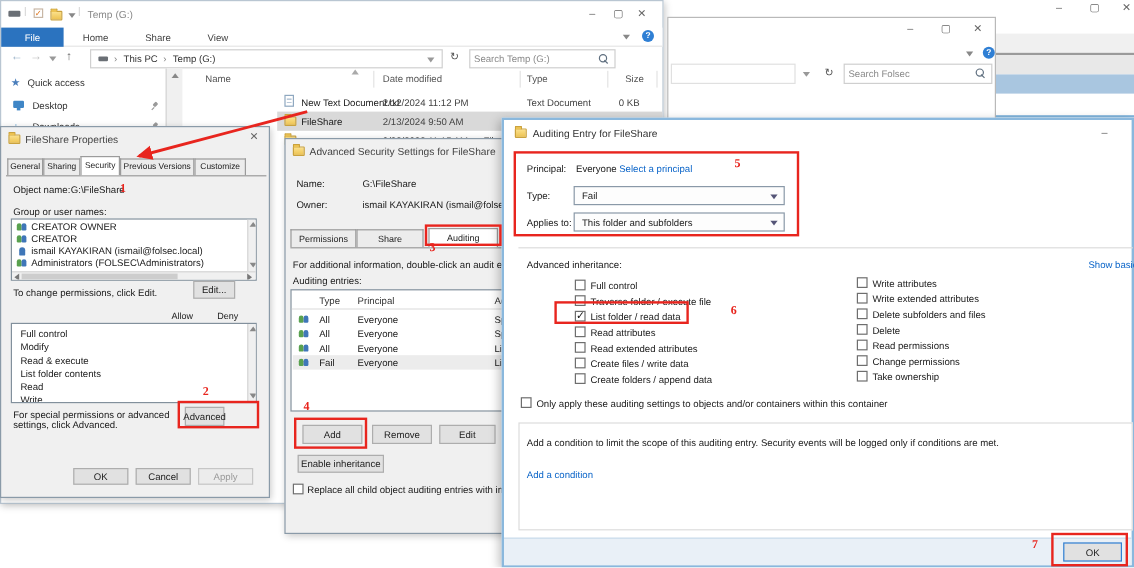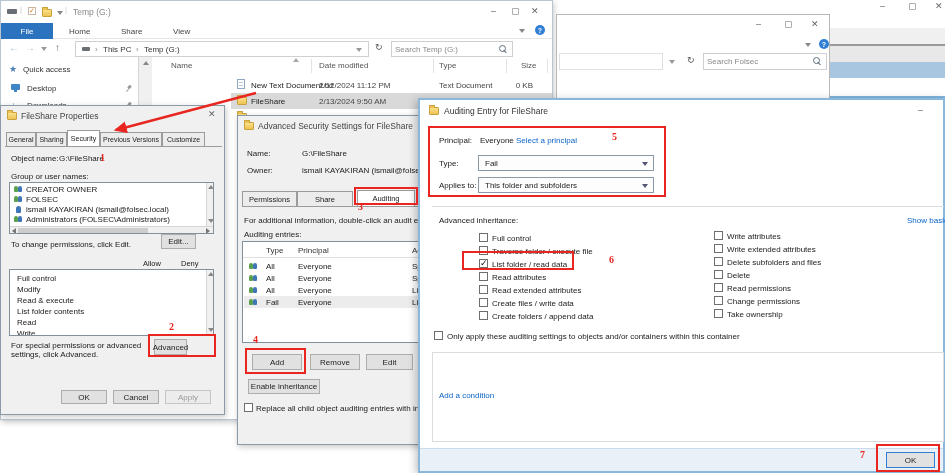--- a/index.html
+++ b/index.html
@@ -188,21 +188,21 @@
     <div class="lb" style="left:8px;top:76px;width:205px;height:52px">
       <span class="bustwrap" style="left:4px;top:2px">
           <span class="bust g"></span>
           <span class="bust b"></span>
         </span>
       <span class="t" style="left:16px;top:2px">CREATOR OWNER</span>
       <span class="bustwrap" style="left:4px;top:12px">
           <span class="bust g"></span>
           <span class="bust b"></span>
         </span>
-      <span class="t" style="left:16px;top:12px">FOLSEC</span>
+      <span class="t" style="left:16px;top:12px">CREATOR</span>
       <span class="bustwrap" style="left:4px;top:22px">
           <span class="bust solo"></span>
         </span>
       <span class="t" style="left:16px;top:22px">ismail KAYAKIRAN (ismail@folsec.local)</span>
       <span class="bustwrap" style="left:4px;top:32px">
           <span class="bust g"></span>
           <span class="bust b"></span>
         </span>
       <span class="t" style="left:16px;top:32px">Administrators (FOLSEC\Administrators)</span>
       <div class="scroll" style="left:196px;top:0;width:8px;height:43px">
@@ -359,20 +359,21 @@
     <span class="t" style="left:307px;top:184px">Read permissions</span>
     <span class="cb" style="left:294px;top:196px"></span>
     <span class="t" style="left:307px;top:197px">Change permissions</span>
     <span class="cb" style="left:294px;top:209px"></span>
     <span class="t" style="left:307px;top:210px">Take ownership</span>
 
     <span class="cb" style="left:14px;top:231px"></span>
     <span class="t" style="left:27px;top:232px">Only apply these auditing settings to objects and/or containers within this container</span>
 
     <div class="abs" style="left:12px;top:252px;width:512px;height:90px;border:1px solid #dcdcdc;background:#fff"></div>
+    <span class="t" style="left:19px;top:265px">Add a condition to limit the scope of this auditing entry. Security events will be logged only if conditions are met.</span>
     <span class="t lnk" style="left:19px;top:291px">Add a condition</span>
 
     <div class="abs" style="left:0;top:348px;width:523px;height:23px;background:#e9f0f7;border-top:1px solid #cadcec"></div>
     <div class="btn" style="left:466px;top:352px;width:49px;height:16px;border:1px solid #2f7fd4">OK</div>
   </div>
 
   <svg class="abs" width="945" height="473" viewBox="0 0 945 473" style="left:0;top:0;z-index:39;pointer-events:none">
     <defs>
       <marker id="ah" markerWidth="7" markerHeight="7" refX="4.5" refY="2.5" orient="auto">
         <path d="M0,0 L5.5,2.5 L0,5 z" fill="#e8251e"></path>

